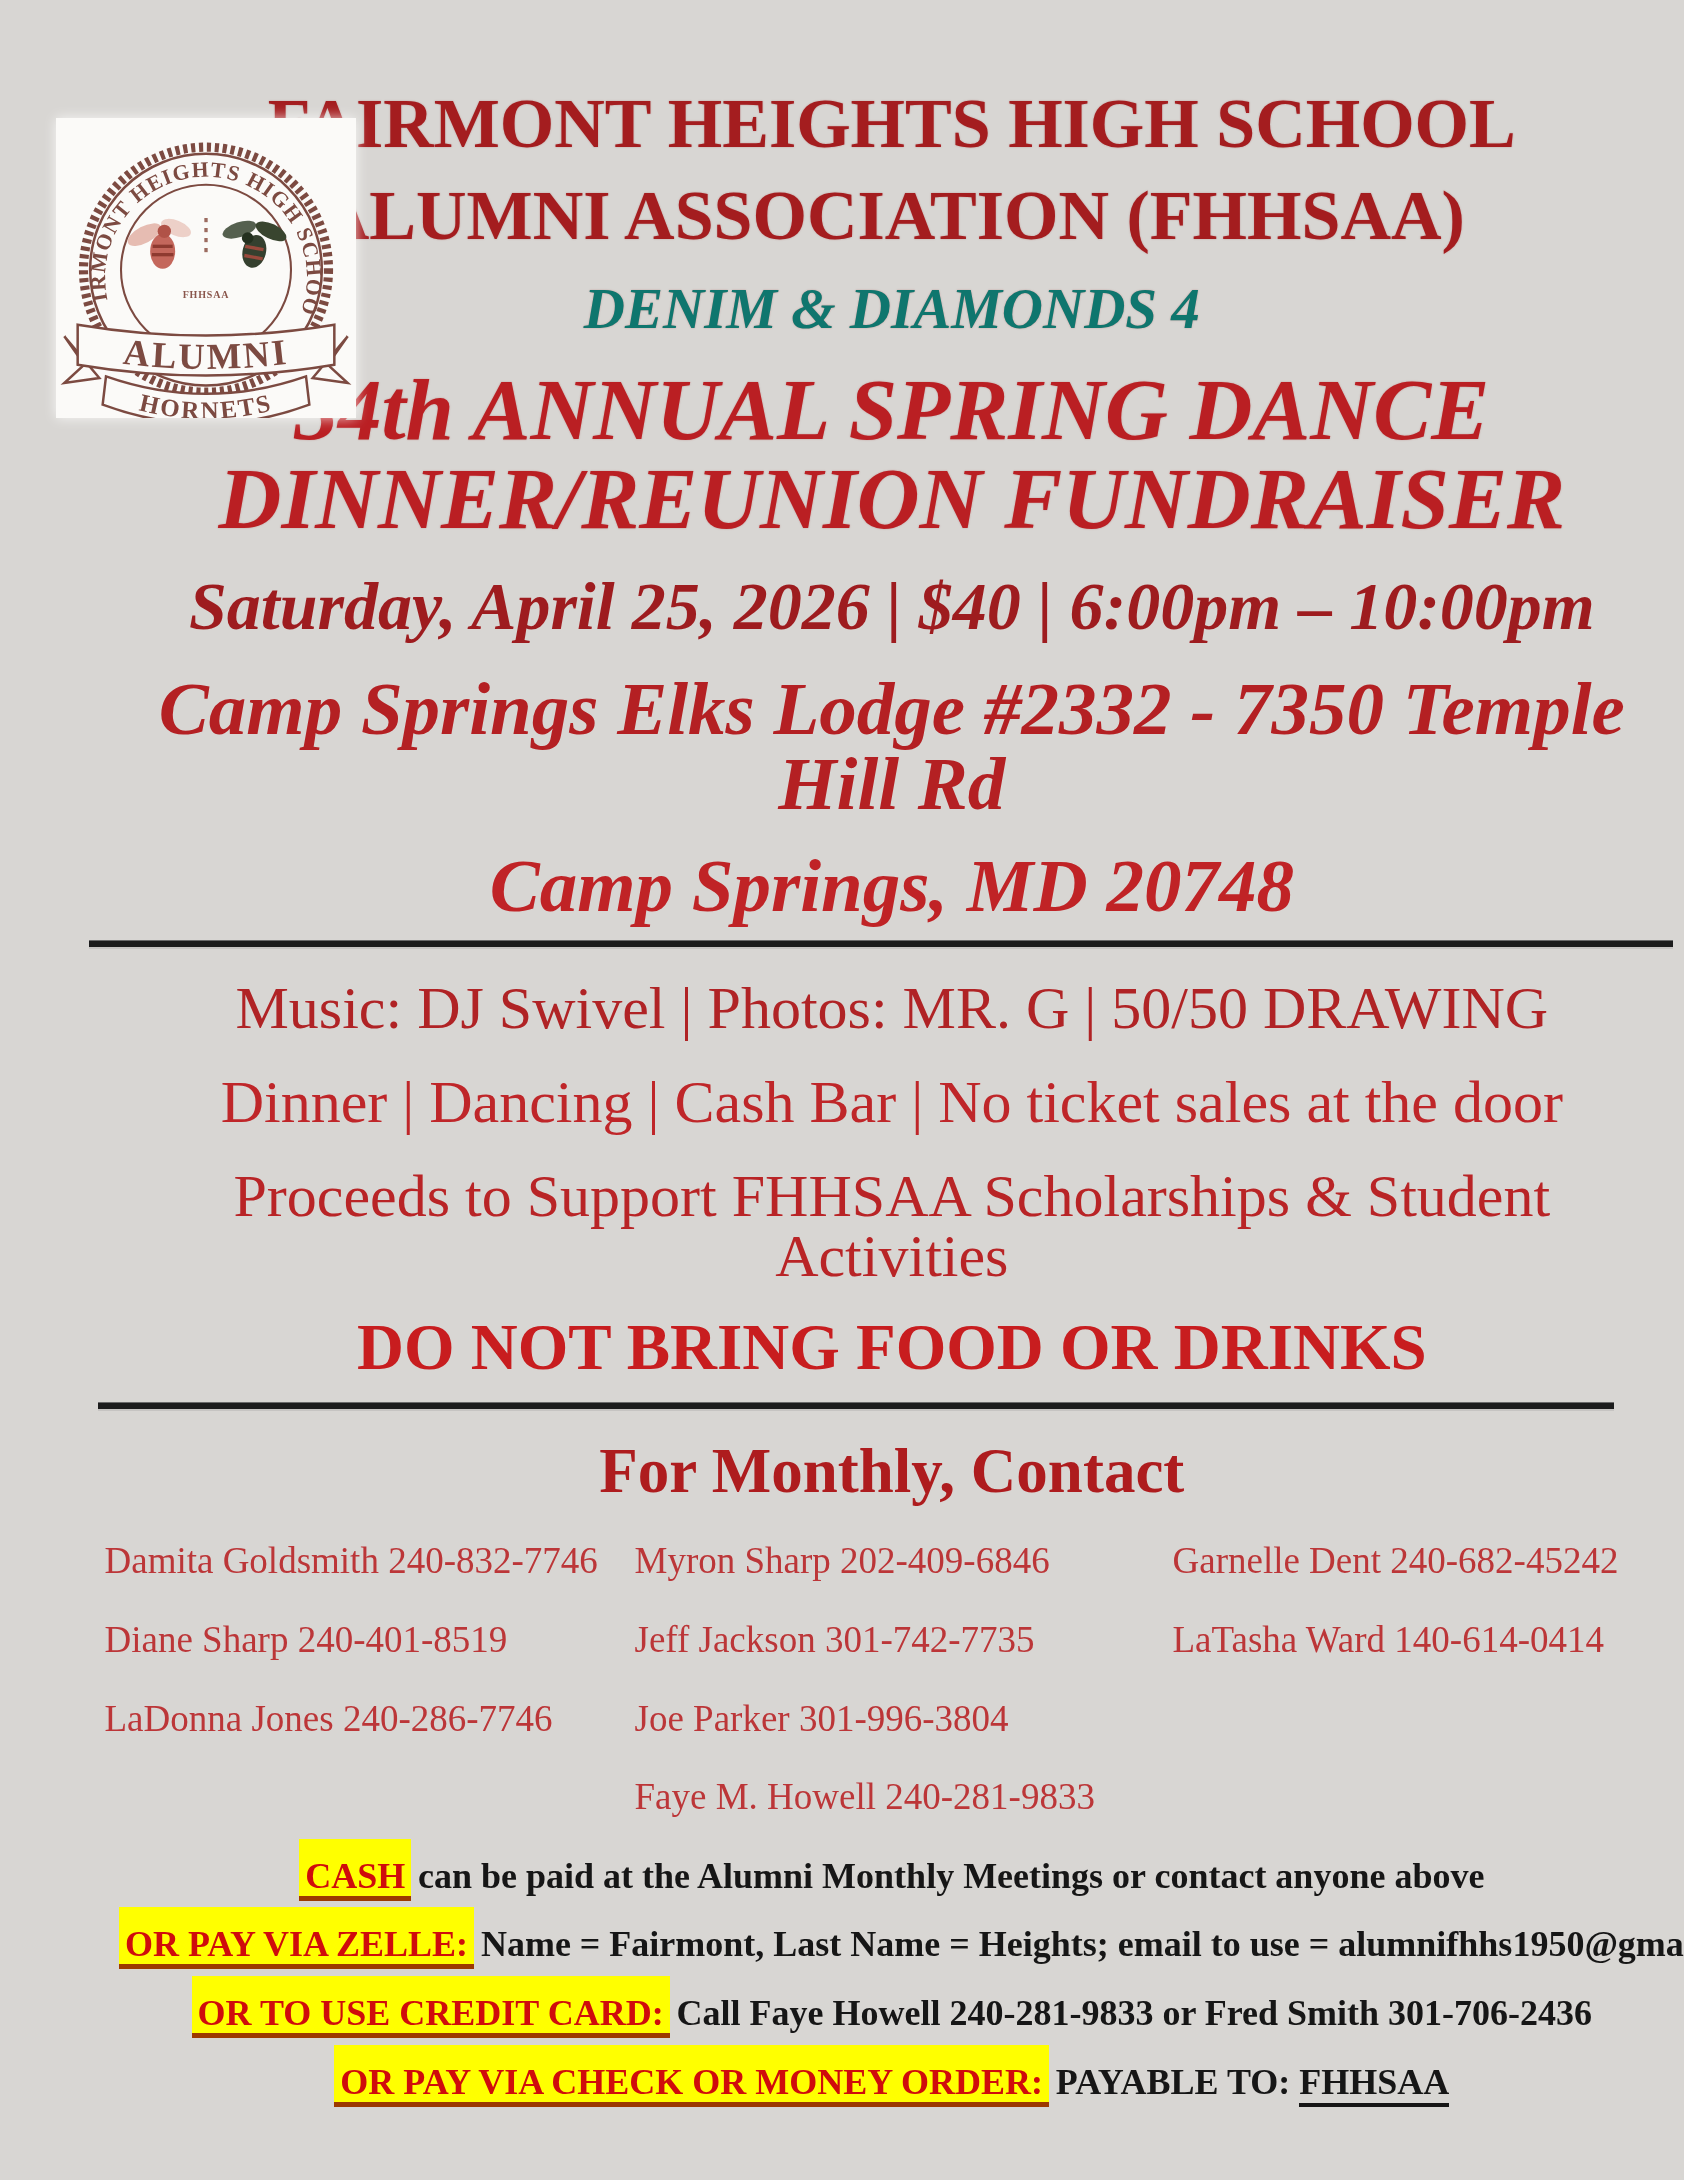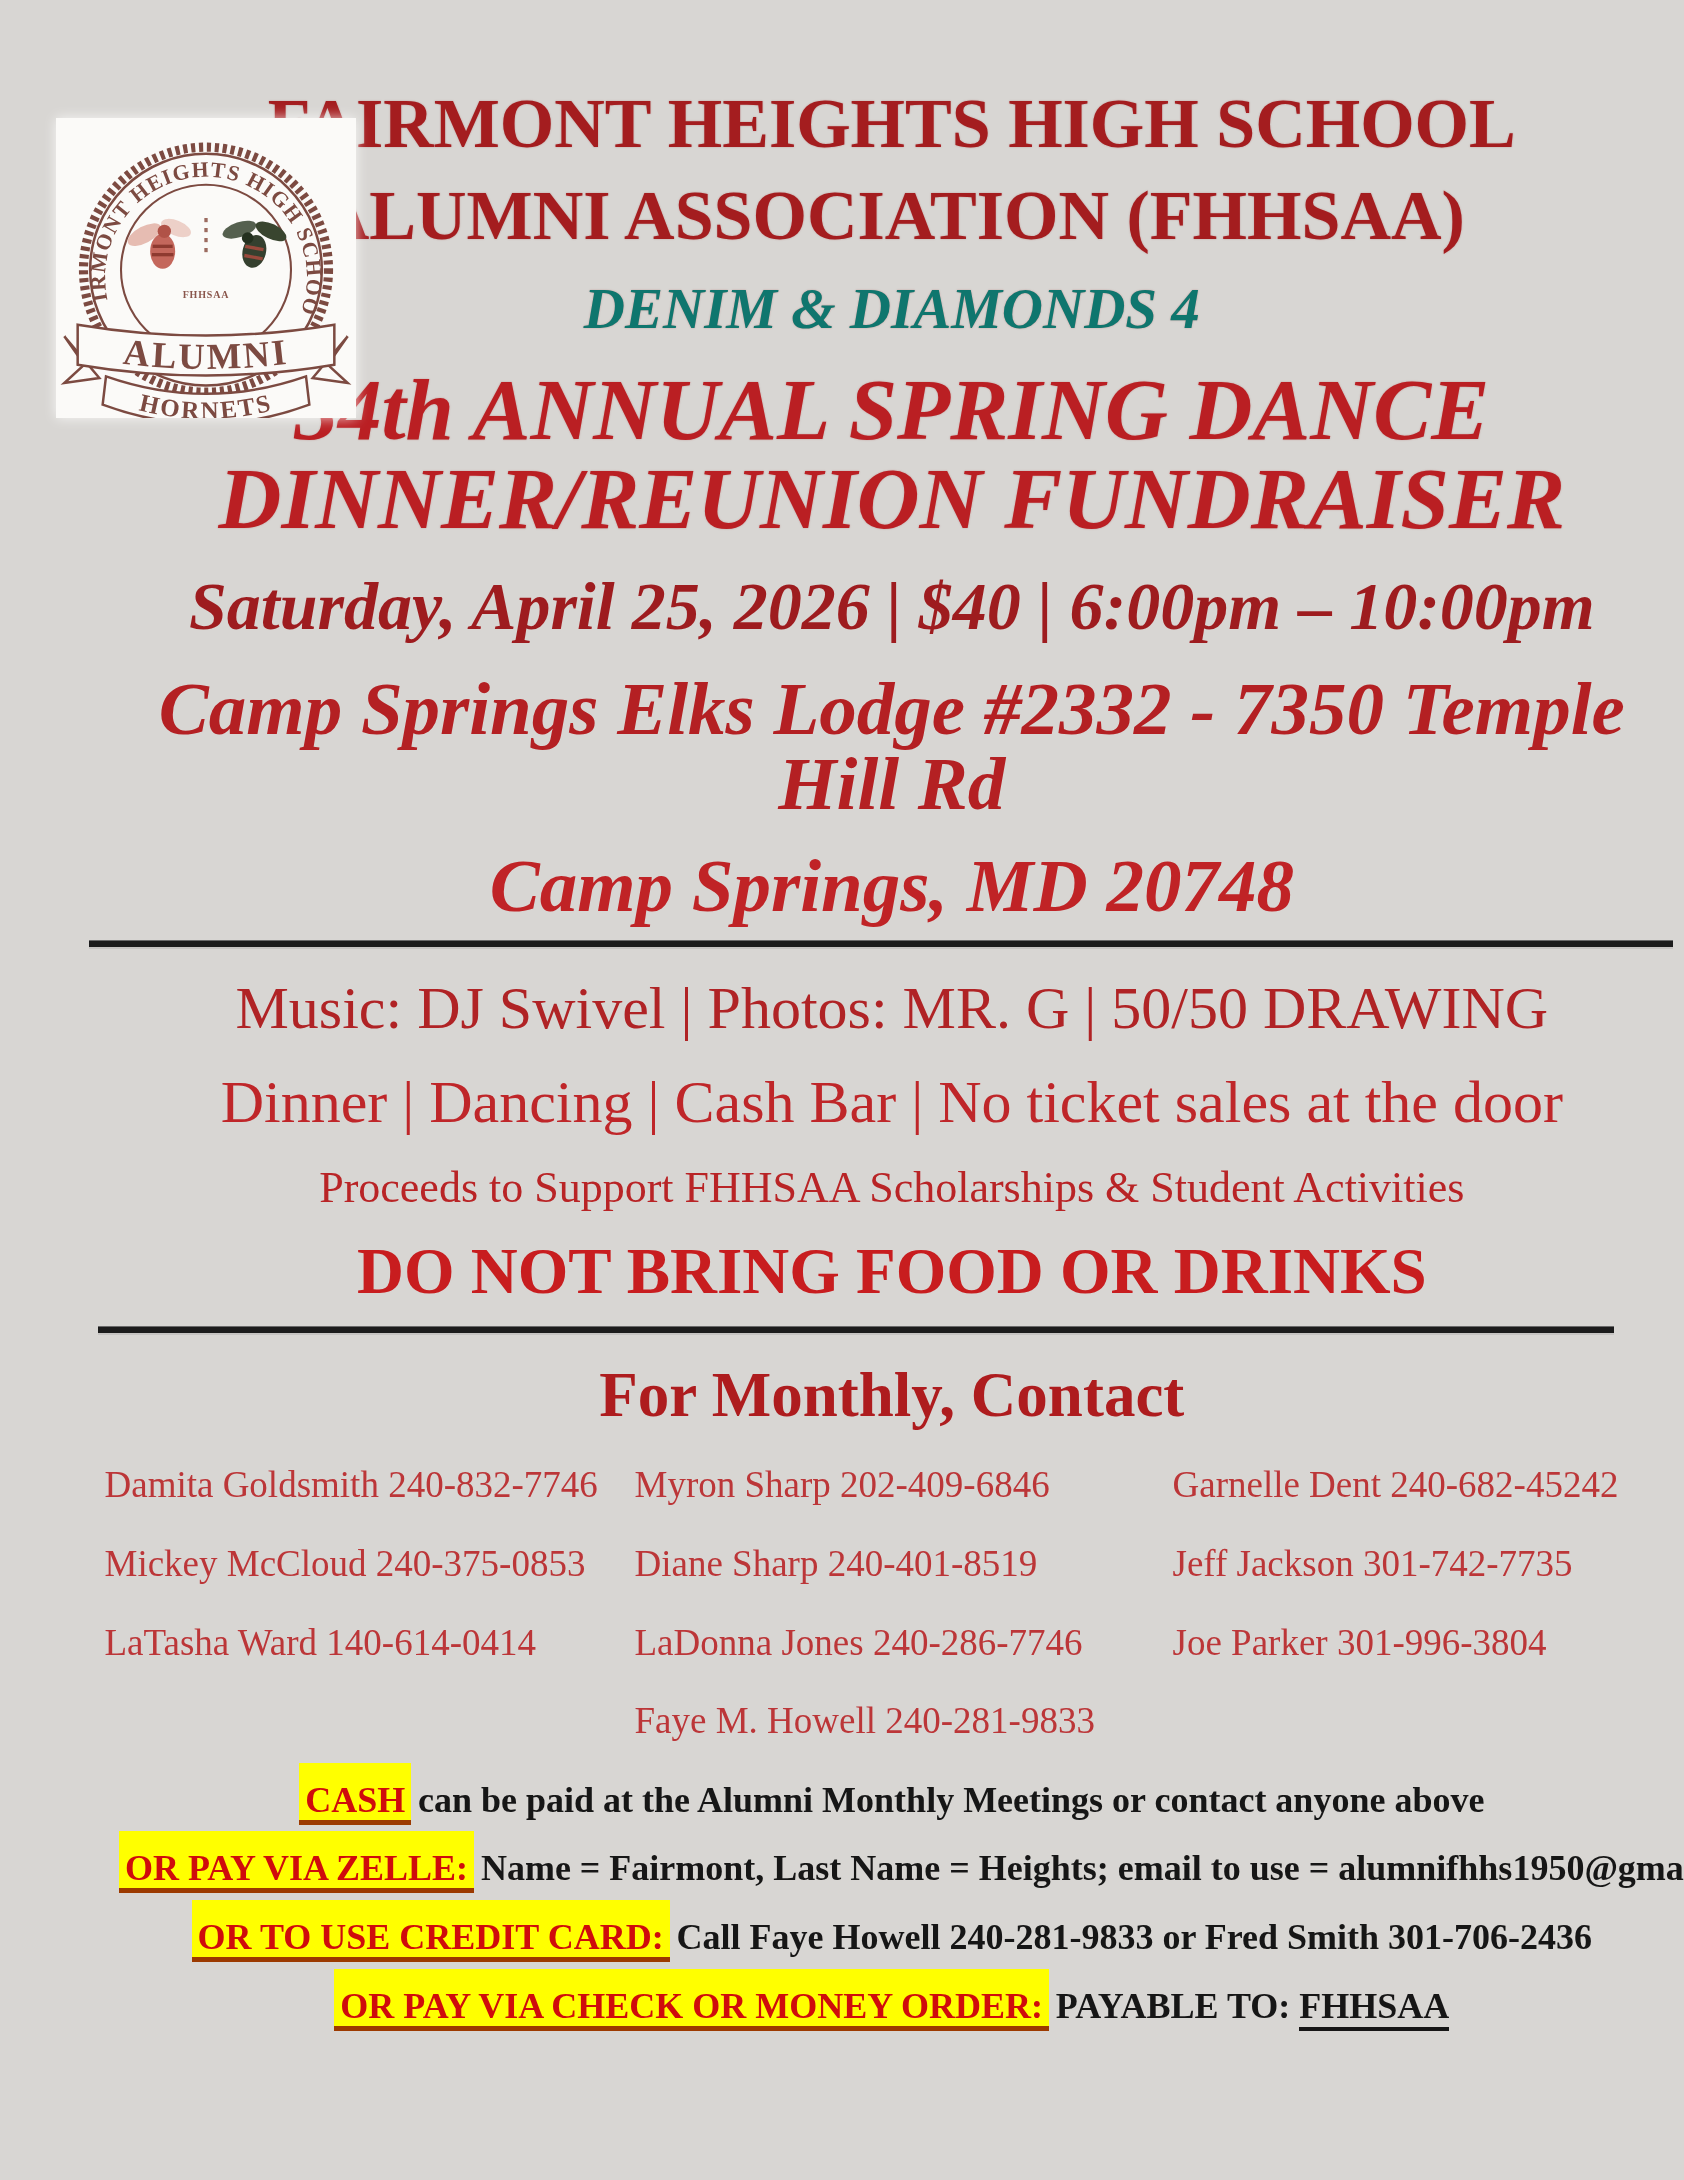--- a/index.html
+++ b/index.html
@@ -15,21 +15,21 @@
   .denim{font-size:57px;font-weight:bold;font-style:italic;color:#0f766e;line-height:1;margin:0 0 29px 0;text-shadow:0 0 1.7px rgba(150,20,20,.35);}
   .annual{font-size:87px;font-weight:bold;font-style:italic;color:#ba1f23;line-height:1.02;margin:0 0 29px 0;text-shadow:0 0 1.7px rgba(150,20,20,.35);}
   .dateline{font-size:68px;font-weight:bold;font-style:italic;color:#9e1c1f;line-height:1;margin:0 0 31px 0;}
   .venue1{font-size:75px;font-weight:bold;font-style:italic;color:#b42023;line-height:1;margin:0 0 27px 0;}
   .venue2{font-size:75px;font-weight:bold;font-style:italic;color:#c02326;line-height:1;margin:0 0 17px 0;}
   .rule{height:6px;background:#1c1c1c;border-top:1.7px solid #6a6a6a;border-bottom:2.6px solid #c6c4c2;}
   .rule1{margin:0 -8.5px 29px -30px;}
   .rule2{margin:0 51px 29px -21px;}
   .music{font-size:60px;color:#b02325;line-height:1;margin:0 0 34px 0;}
   .dinnerln{font-size:60px;color:#bf2629;line-height:1;margin:0 0 34px 0;}
-  .proceeds{font-size:44px;color:#b92426;line-height:1;margin:0 0 29px 0;}
+  .proceeds{font-size:60px;color:#b92426;line-height:1;margin:0 0 29px 0;}
   .donot{font-size:65px;font-weight:bold;color:#c81d1f;line-height:1;margin:0 0 22px 0;}
   .tickhead{font-size:63px;font-weight:bold;color:#ae1c1e;line-height:1;margin:0 0 37px 0;}
   .contacts{display:grid;grid-template-columns:530px 538px 1fr;text-align:left;margin-left:-14.5px;}
   .contact{font-size:37px;color:#bc3638;line-height:1.15;margin:0 0 36px 0;white-space:nowrap;}
   .contact.center-col{grid-column:2;}
   .payline{font-size:36px;font-weight:bold;color:#161616;line-height:1.2;margin:0 0 25.6px 0;white-space:nowrap;}
   .hl{background:#ffff00;color:#cf0c0c;font-weight:bold;padding:17px 6px 0 6px;border-bottom:5.1px solid #9c3a00;margin-right:6.8px;}
   .uln{border-bottom:4.3px solid #161616;padding-bottom:0.9px;}
   .logo-box{
     position:absolute;left:56px;top:118px;width:300px;height:300px;
@@ -119,21 +119,20 @@
     <div class="donot">DO NOT BRING FOOD OR DRINKS</div>
 
     <div class="rule rule2"></div>
 
     <div class="tickhead">For Monthly, Contact</div>
 
     <div class="contacts">
       <div class="contact">Damita Goldsmith 240-832-7746</div>
       <div class="contact">Myron Sharp 202-409-6846</div>
       <div class="contact">Garnelle Dent 240-682-45242</div>
-      <div class="contact">Mickey McCloud 240-375-0853</div>
       <div class="contact">Diane Sharp 240-401-8519</div>
       <div class="contact">Jeff Jackson 301-742-7735</div>
       <div class="contact">LaTasha Ward 140-614-0414</div>
       <div class="contact">LaDonna Jones 240-286-7746</div>
       <div class="contact">Joe Parker 301-996-3804</div>
       <div class="contact center-col">Faye M. Howell 240-281-9833</div>
     </div>
 
     <div class="payline">
       <span class="hl">CASH</span><span>can be paid at the Alumni Monthly Meetings or contact anyone above</span>

